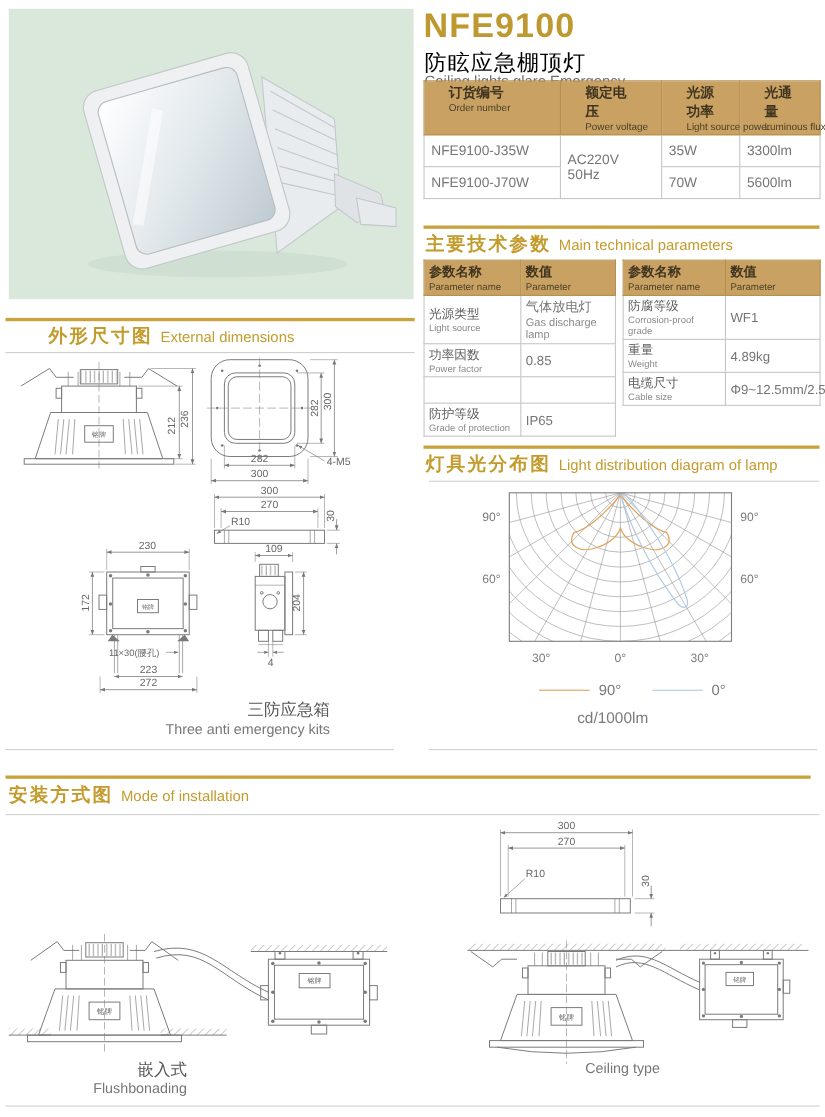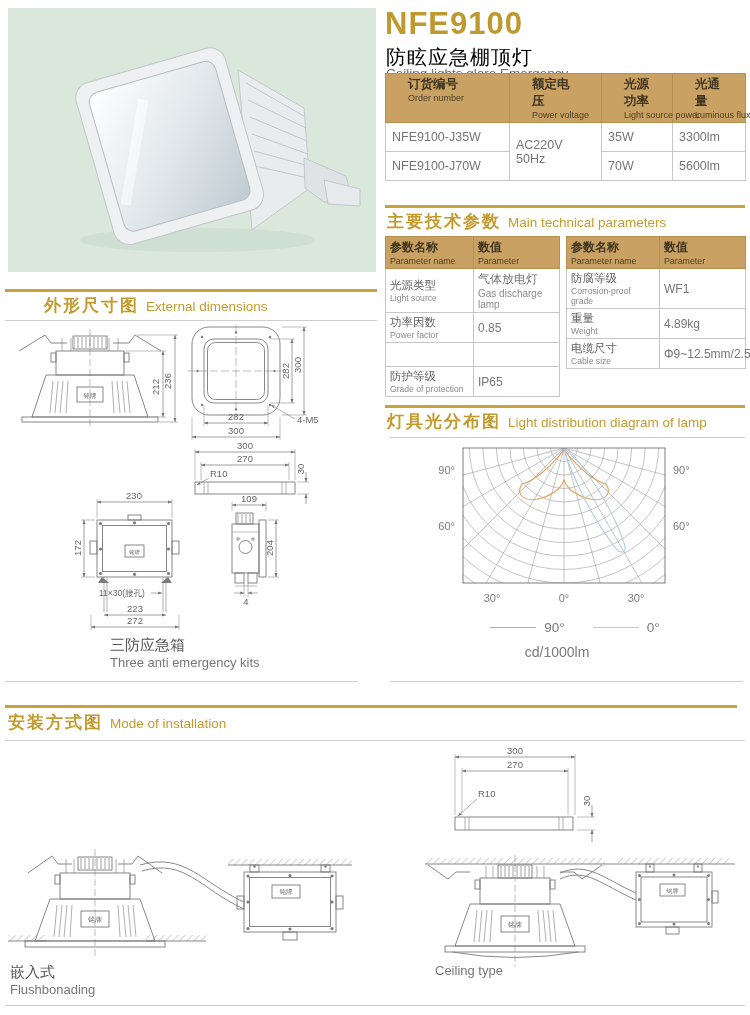--- a/index.html
+++ b/index.html
@@ -34,21 +34,21 @@
   .tech .pname .cn{display:block;font-size:11.5px;color:#5f5f5f;}
   .tech .pname .en{display:block;font-size:8.6px;color:#8a8a8a;}
   .tech .pval{font-size:12px;color:#757575;}
   .tech .pval .sub{display:block;font-size:10px;color:#8a8a8a;}
   
   .legend{left:432px;top:620px;width:286px;display:flex;justify-content:center;gap:28px;align-items:center;}
   .legend .item{display:flex;align-items:center;gap:8px;font-size:13.5px;color:#7a7a7a;}
   .legend .sw{display:inline-block;width:46px;height:0;border-top:1.5px solid;}
   .unit{left:414px;top:644px;width:286px;text-align:center;font-size:14px;color:#7a7a7a;}
   
-  .cap{text-align:left;}
+  .cap{text-align:right;}
   .cap .cn{display:block;font-size:15px;color:#555;}
   .cap .en{display:block;font-size:13px;color:#777;}
   svg text{font-family:"Liberation Sans","DejaVu Sans",sans-serif;}
   .lbl{font-size:9.5px;fill:#666;}
   .lbl-s{font-size:8.5px;fill:#666;}
 </style>
 </head>
 <body>
 
 <div class="abs photo">

